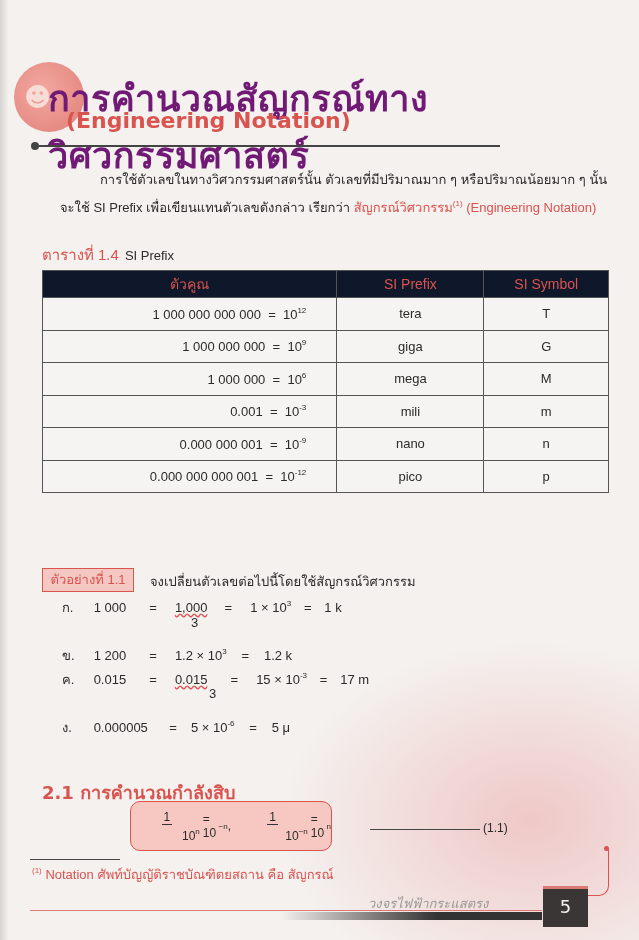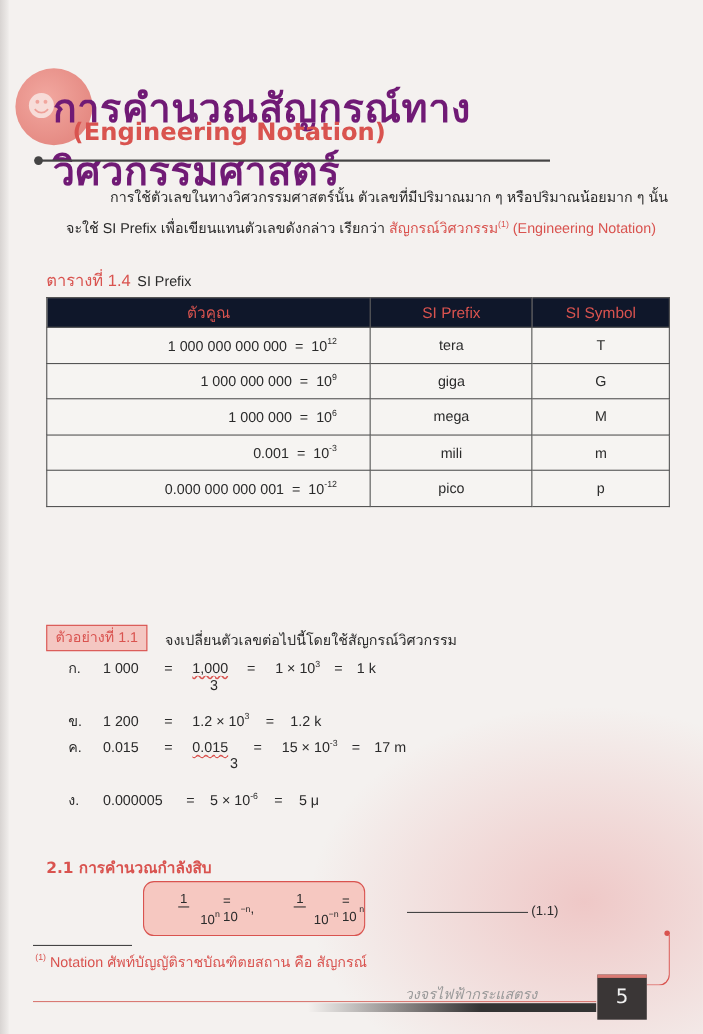--- a/index.html
+++ b/index.html
@@ -26,21 +26,21 @@
   table.si th { background:#0f172a; color:#d9534f; font-weight:normal; height:24px; border:1px solid #555; font-size:14px; }
   table.si td { border:1px solid #555; height:29.5px; text-align:center; background:#f6f4f2; }
   table.si td.mult { text-align:right; padding-right:30px; }
   sup { font-size:8px; vertical-align:6px; }
   .ex-box { position:absolute; left:42px; top:568px; width:90px; height:22px; background:#f4c7c2;
             border:1px solid #d9534f; color:#d9534f; font-size:13px; line-height:22px; text-align:center;
             font-family:"Liberation Sans", sans-serif; }
   .ex-title { position:absolute; left:150px; top:571px; font-size:13px; font-family:"Liberation Sans", sans-serif; }
   .ex-row { position:absolute; font-size:13px; font-family:"Liberation Sans", sans-serif; }
   .sub3 { position:absolute; font-size:13px; font-family:"Liberation Sans", sans-serif; }
-  .sec-title { position:absolute; left:42px; top:778px; font-size:14px; font-weight:bold; color:#d9534f; }
+  .sec-title { position:absolute; left:42px; top:778px; font-size:18px; font-weight:bold; color:#d9534f; }
   .formula-box { position:absolute; left:130px; top:801px; width:200px; height:48px; border-radius:10px;
                  background:#f6c8c1; border:1px solid #d9534f; display:flex; align-items:center; justify-content:center;
                  font-size:12px; font-family:"Liberation Sans", sans-serif; }
   .frac { display:inline-flex; flex-direction:column; align-items:center; vertical-align:middle; margin:0 3px; }
   .frac .num { border-bottom:1px solid #333; padding:0 2px; line-height:14px; }
   .frac .den { line-height:14px;margin-left:48px; }
   .eq-line { position:absolute; left:370px; top:829px; width:110px; height:1px; background:#444; }
   .eq-num { position:absolute; left:483px; top:821px; font-size:12px; font-family:"Liberation Sans", sans-serif; }
   .fn-rule { position:absolute; left:30px; top:859px; width:90px; height:1px; background:#444; }
   .footnote { position:absolute; left:32px; top:864px; font-size:13px; color:#d9534f; font-family:"Liberation Sans", sans-serif; }
@@ -96,20 +96,25 @@
       </tr>
     <tr>
         <td class="mult"><span>1 000 000</span> &nbsp;= &nbsp;10<sup>6</sup></td>
         <td>mega</td>
         <td>M</td>
       </tr>
     <tr>
         <td class="mult"><span>0.001</span> &nbsp;= &nbsp;10<sup>-3</sup></td>
         <td>mili</td>
         <td>m</td>
+      </tr>
+    <tr>
+        <td class="mult"><span>0.000 000 001</span> &nbsp;= &nbsp;10<sup>-9</sup></td>
+        <td>nano</td>
+        <td>n</td>
       </tr>
     <tr>
         <td class="mult"><span>0.000 000 000 001</span> &nbsp;= &nbsp;10<sup>-12</sup></td>
         <td>pico</td>
         <td>p</td>
       </tr>
   </tbody>
 </table>
 
 <div class="ex-box">ตัวอย่างที่ 1.1</div>

